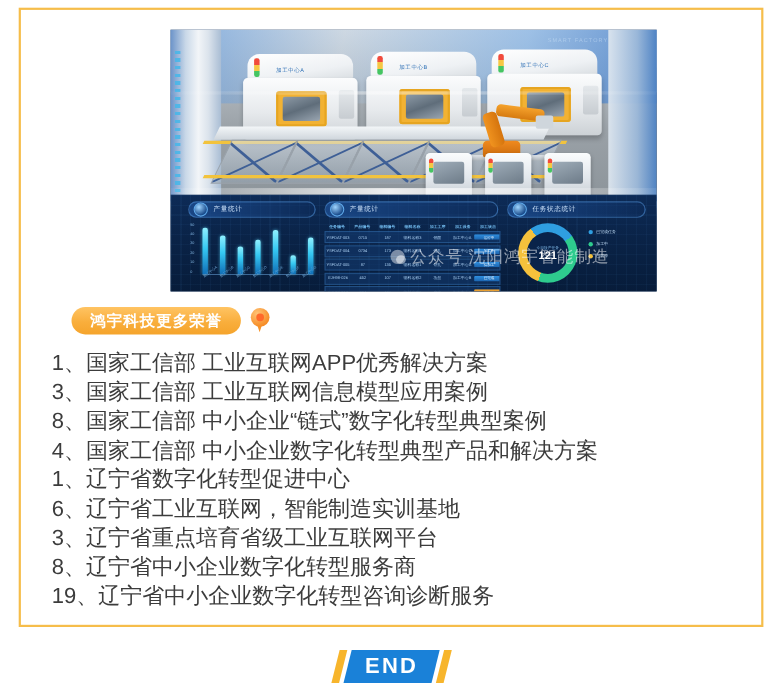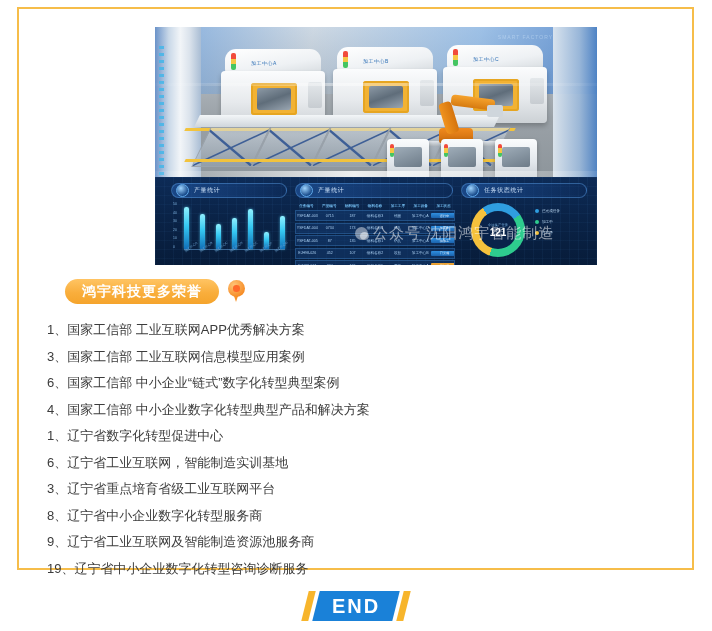--- a/index.html
+++ b/index.html
@@ -462,21 +462,21 @@
   }
 
   #honors-list {
     position: absolute;
     left: 28px; top: 308px;
     width: 620px;
     list-style: none;
     margin: 0; padding: 0;
   }
   #honors-list li {
-    font-size: 13px;
+    font-size: 20px;
     line-height: 26.5px;
     color: #3c3c3c;
     white-space: nowrap;
   }
 
   
   #end-badge {
     position: absolute;
     left: 0; right: 0;
     top: 589px;
@@ -734,27 +734,26 @@
     <div id="honors-pin">
       <div class="pin-tip"></div>
       <div class="pin-head"></div>
       <div class="pin-dot"></div>
     </div>
   </div>
 
   <ul id="honors-list">
       <li>1、国家工信部 工业互联网APP优秀解决方案</li>
       <li>3、国家工信部 工业互联网信息模型应用案例</li>
-      <li>6、国家工信部 中小企业“链式”数字化转型典型案例</li>
+      <li>8、国家工信部 中小企业“链式”数字化转型典型案例</li>
       <li>4、国家工信部 中小企业数字化转型典型产品和解决方案</li>
       <li>1、辽宁省数字化转型促进中心</li>
       <li>6、辽宁省工业互联网，智能制造实训基地</li>
       <li>3、辽宁省重点培育省级工业互联网平台</li>
       <li>8、辽宁省中小企业数字化转型服务商</li>
-      <li>9、辽宁省工业互联网及智能制造资源池服务商</li>
       <li>19、辽宁省中小企业数字化转型咨询诊断服务</li>
     </ul>
 
 </div>
 
 <div id="end-badge">
   <span class="slash"></span>
   <span class="end-plate">
     <span class="end-text">END</span>
   </span>

